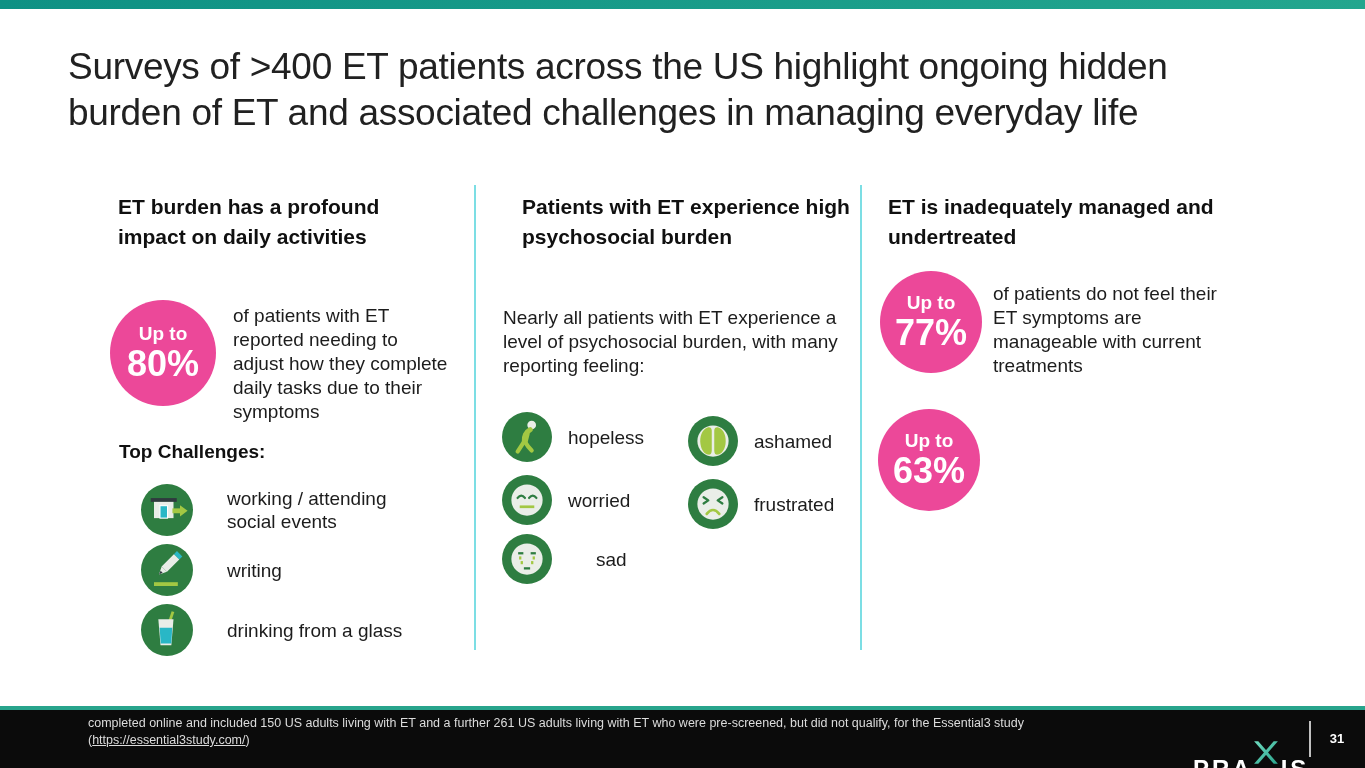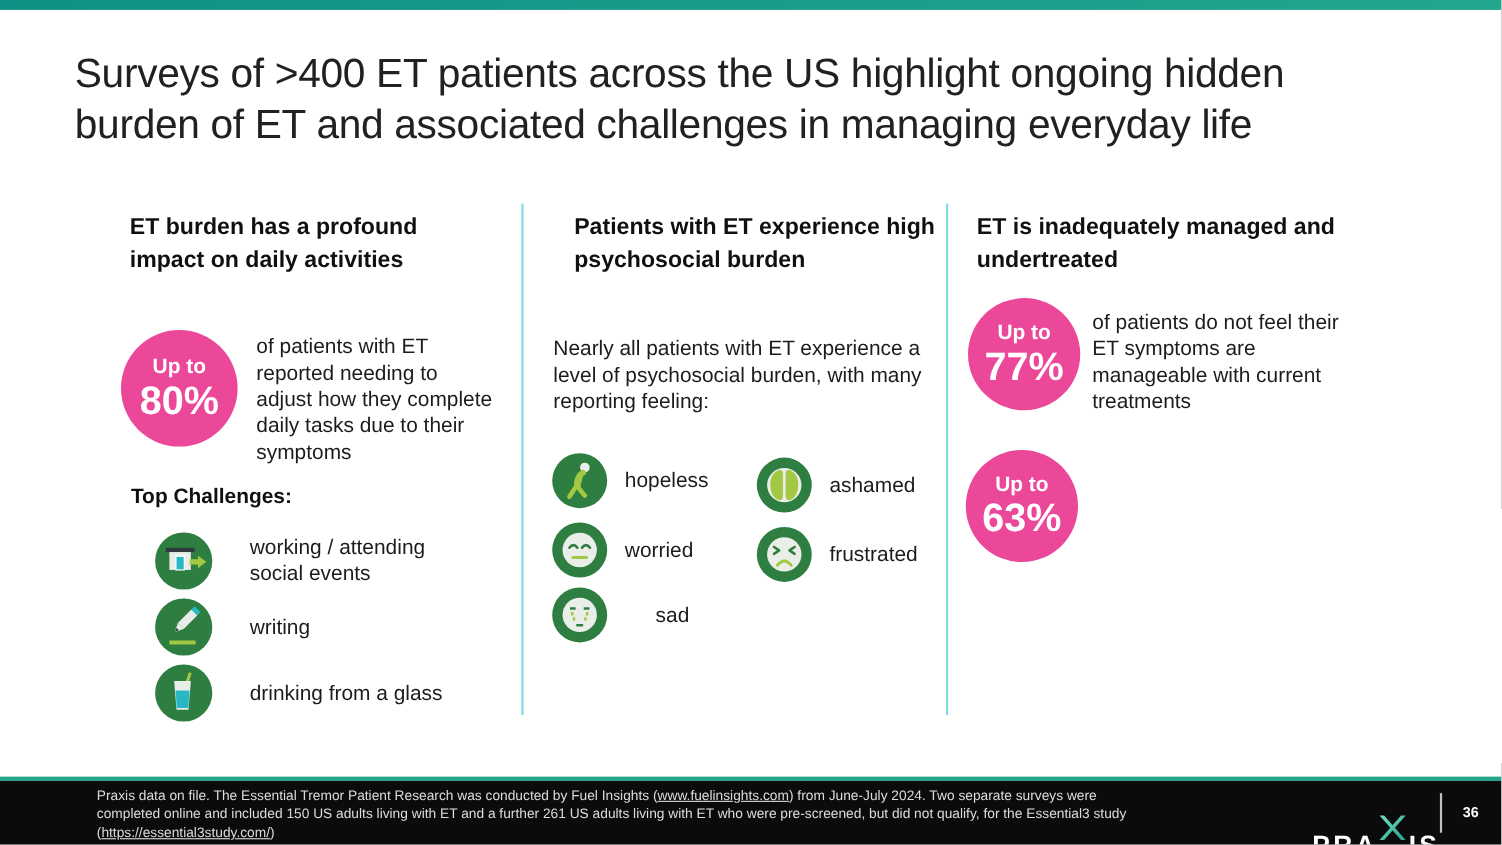--- a/index.html
+++ b/index.html
@@ -209,21 +209,20 @@
   <div class="body-text p77">of patients do not feel their ET symptoms are manageable with current treatments</div>
 
   <div class="stat-circle c50">
     <span class="upto">Up to</span>
     <span class="pct">63%</span>
   </div>
 
   <div class="footer-line"></div>
   <div class="footer">
     <div class="footer-text">
-      <div><span>Praxis data on file. The Essential Tremor Patient Research was conducted by Fuel Insights (</span><a href="#">www.fuelinsights.com</a><span>) from June-July 2024. Two separate surveys were</span></div>
       <div>completed online and included 150 US adults living with ET and a further 261 US adults living with ET who were pre-screened, but did not qualify, for the Essential3 study</div>
       <div><span>(</span><a href="#">https://essential3study.com/</a><span>)</span></div>
     </div>
 
     <div class="logo">
       <span class="logo-word">PRA</span>
       <span class="logo-x">
         <svg width="28" height="27" viewBox="0 0 40 36">
           <defs>
             <linearGradient id="xg" x1="0" y1="0" x2="1" y2="1">
@@ -231,16 +230,16 @@
               <stop offset="1" stop-color="#2ba48c"></stop>
             </linearGradient>
           </defs>
           <polygon points="3,2 9,2 37,34 31,34" fill="url(#xg)"></polygon>
           <polygon points="31,2 37,2 9,34 3,34" fill="url(#xg)"></polygon>
         </svg>
       </span>
       <span class="logo-word">IS</span>
     </div>
     <div class="page-div"></div>
-    <div class="page-num">36</div>
+    <div class="page-num">31</div>
   </div>
 
 </div>
 
 </body></html>

